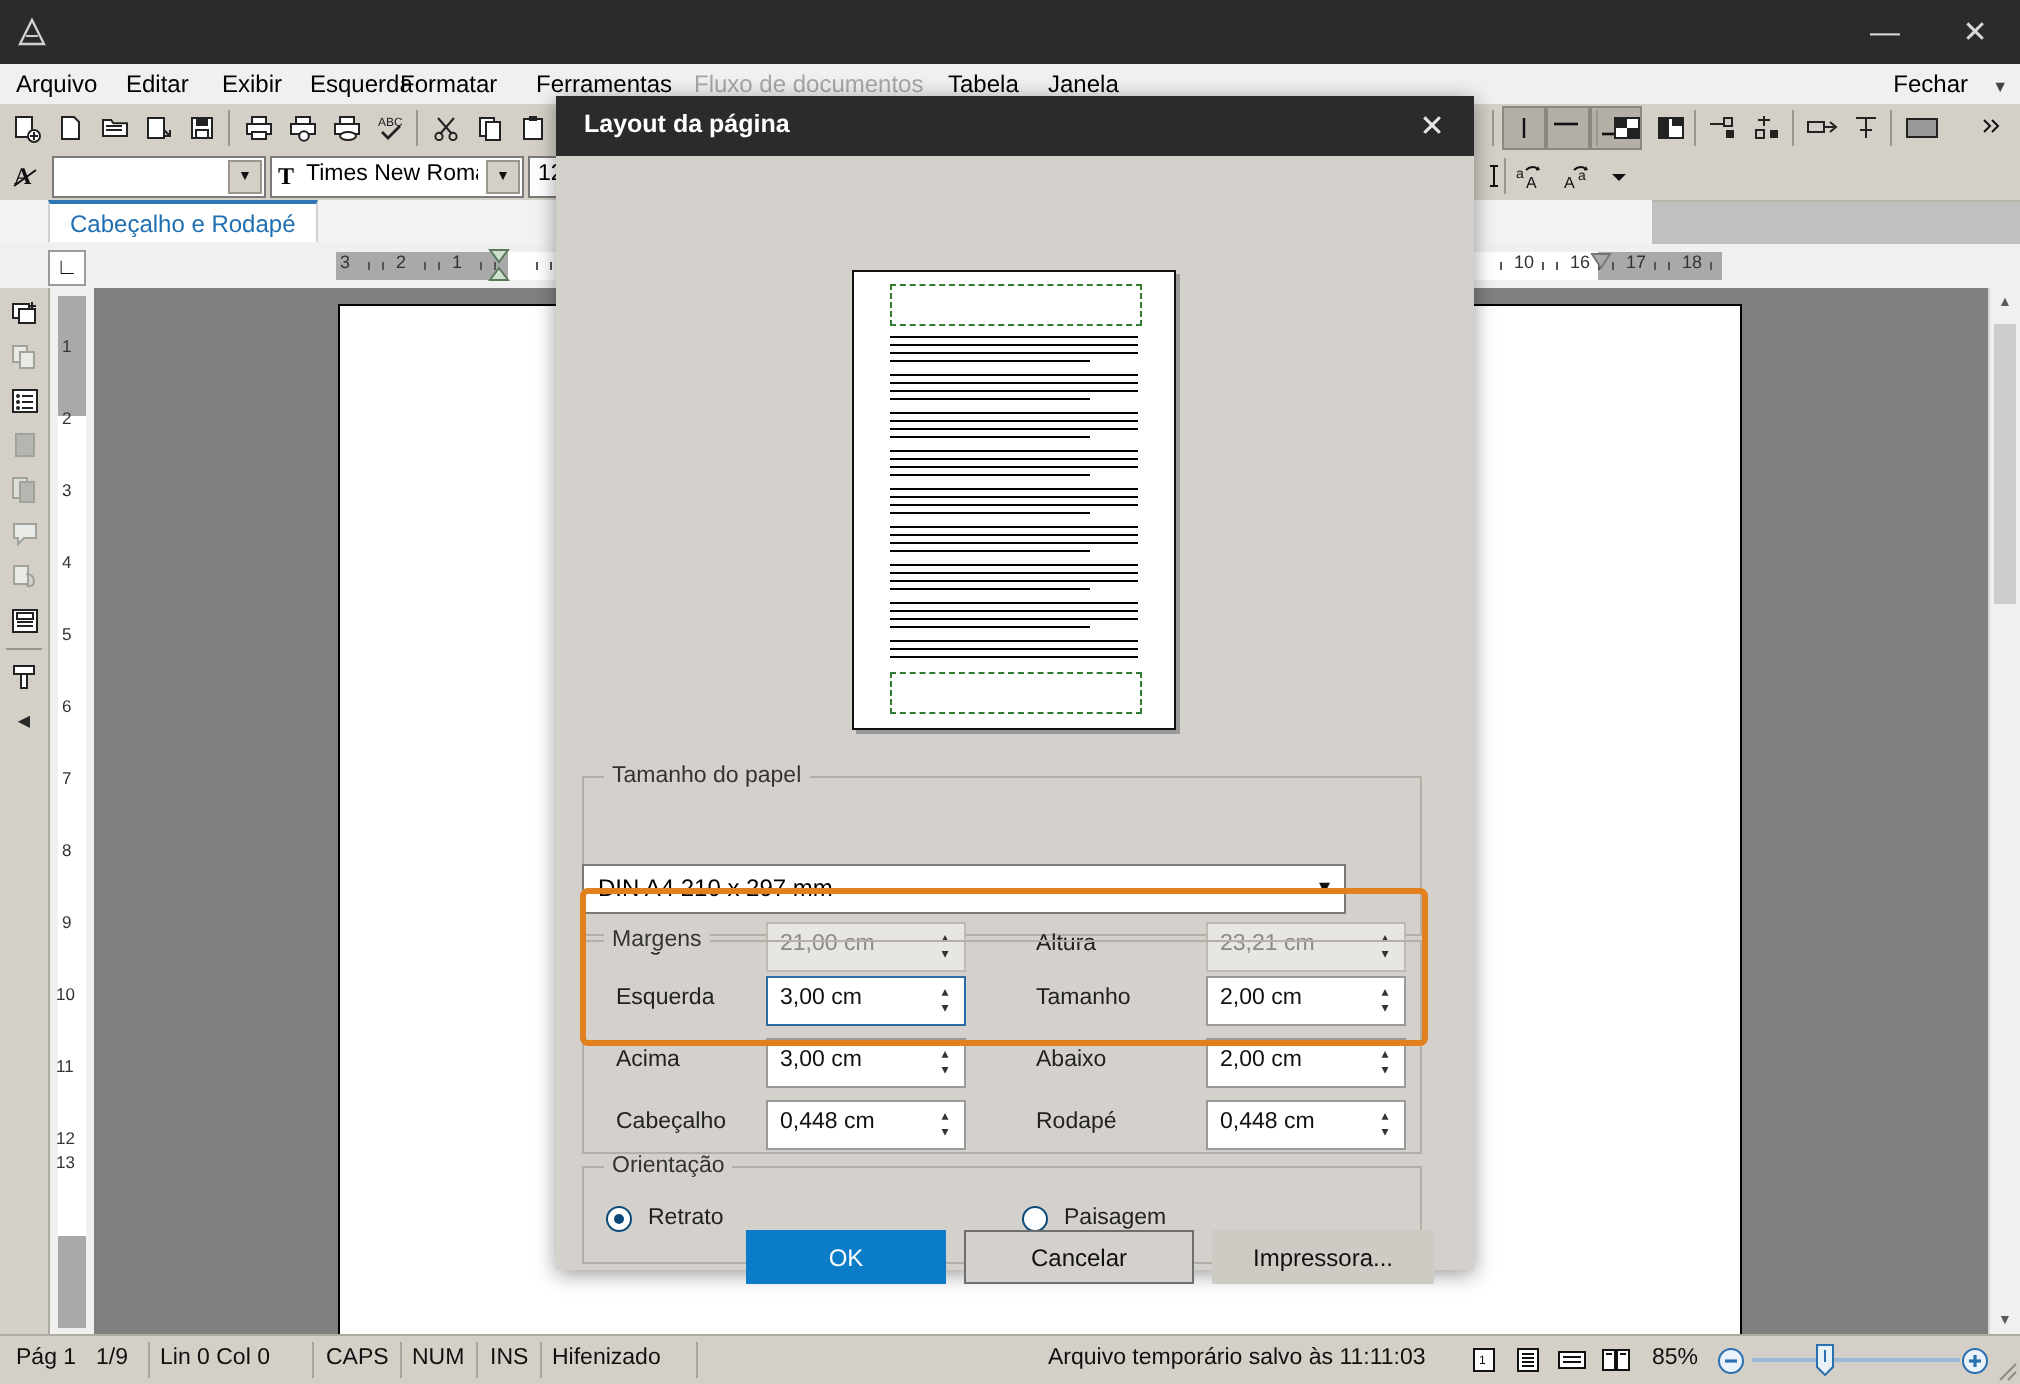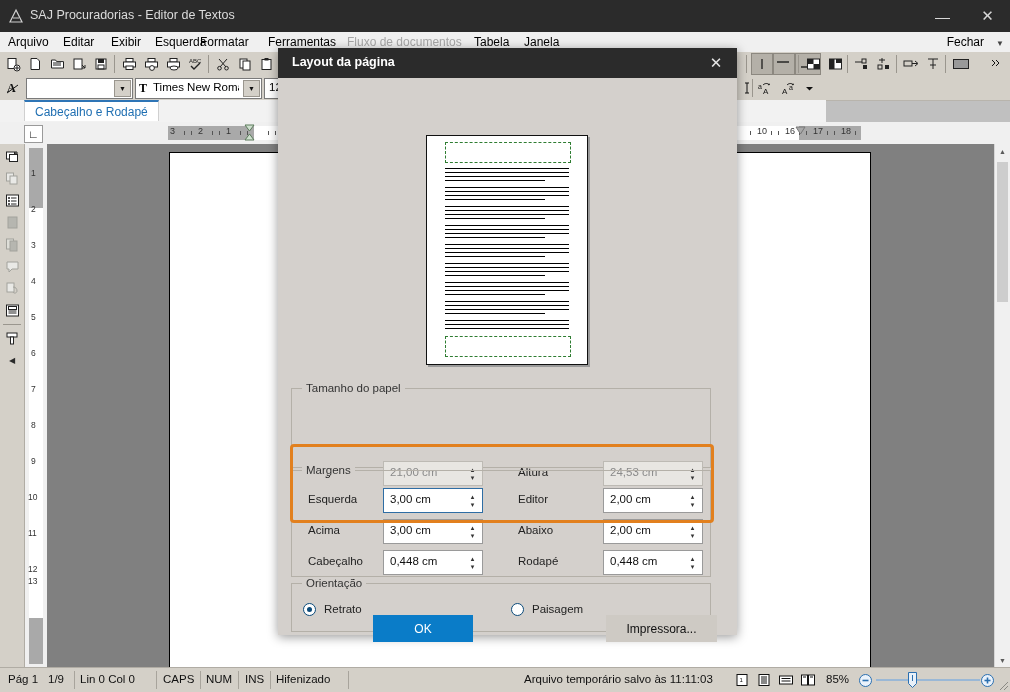--- a/index.html
+++ b/index.html
@@ -257,21 +257,20 @@
 </head>
 <body>
 
 <div id="titlebar">
   <span class="tb-icon">
     <svg width="16" height="16" viewBox="0 0 16 16">
         <polygon points="8,2 14,14 2,14" fill="none" stroke="#d0d0d0" stroke-width="1.2"></polygon>
         <line x1="5" y1="10" x2="11" y2="10" stroke="#d0d0d0" stroke-width="1"></line>
       </svg>
   </span>
-  <span class="tb-title">SAJ Procuradorias - Editor de Textos</span>
   <div class="winbtn" id="btn-min">—</div>
   <div class="winbtn" id="btn-close">✕</div>
 </div>
 
 <div id="menubar">
   <span class="mi" style="left:8px">Arquivo</span>
   <span class="mi" style="left:63px">Editar</span>
   <span class="mi" style="left:111px">Exibir</span>
   <span class="mi" style="left:155px">Esquerda</span>
   <span class="mi" style="left:200px">Formatar</span>
@@ -762,50 +761,54 @@
       <div class="pvline" style="top:173px;width:124px"></div>
       <div class="pvline" style="top:177px;width:100px"></div>
       <div class="pvline" style="top:184px;width:124px"></div>
       <div class="pvline" style="top:188px;width:124px"></div>
       <div class="pvline" style="top:192px;width:124px"></div>
     </div>
 
     <div class="grp" style="left:13px;top:310px;width:418px;height:78px">
       <span class="grp-title">Tamanho do papel</span>
     </div>
+    <div id="paper-select">
+      <span class="val">DIN A4 210 x 297 mm</span>
+      <span class="arr">▾</span>
+    </div>
     <span class="fld-label" style="left:30px;top:388px">Largura</span>
     <div class="spin dis" style="left:105px;top:383px;width:98px">
       <span class="val">21,00 cm</span>
       <span class="sbx">
           <span>▴</span>
           <span>▾</span>
         </span>
     </div>
     <span class="fld-label" style="left:240px;top:388px">Altura</span>
     <div class="spin dis" style="left:325px;top:383px;width:98px">
-      <span class="val">24,53 cm</span>
+      <span class="val">23,21 cm</span>
       <span class="sbx">
           <span>▴</span>
           <span>▾</span>
         </span>
     </div>
 
     <div class="grp" style="left:13px;top:392px;width:418px;height:105px">
       <span class="grp-title">Margens</span>
     </div>
 
     <span class="fld-label" style="left:30px;top:415px">Esquerda</span>
     <div class="spin focus" style="left:105px;top:410px;width:98px">
       <span class="val">3,00 cm</span>
       <span class="sbx">
           <span>▴</span>
           <span>▾</span>
         </span>
     </div>
-    <span class="fld-label" style="left:240px;top:415px">Editor</span>
+    <span class="fld-label" style="left:240px;top:415px">Tamanho</span>
     <div class="spin" style="left:325px;top:410px;width:98px">
       <span class="val">2,00 cm</span>
       <span class="sbx">
           <span>▴</span>
           <span>▾</span>
         </span>
     </div>
 
     <span class="fld-label" style="left:30px;top:446px">Acima</span>
     <div class="spin" style="left:105px;top:441px;width:98px">
@@ -847,15 +850,16 @@
       <span class="grp-title">Orientação</span>
     </div>
     <div class="radio" style="left:25px;top:525px">
       <span class="dot"></span>
     </div>
     <span class="fld-label" style="left:46px;top:525px">Retrato</span>
     <div class="radio" style="left:233px;top:525px"></div>
     <span class="fld-label" style="left:254px;top:525px">Paisagem</span>
 
     <div class="dlgbtn" id="btn-ok">OK</div>
+    <div class="dlgbtn" id="btn-cancelar">Cancelar</div>
     <div class="dlgbtn" id="btn-impressora">Impressora...</div>
   </div>
 </div>
 
 </body></html>

